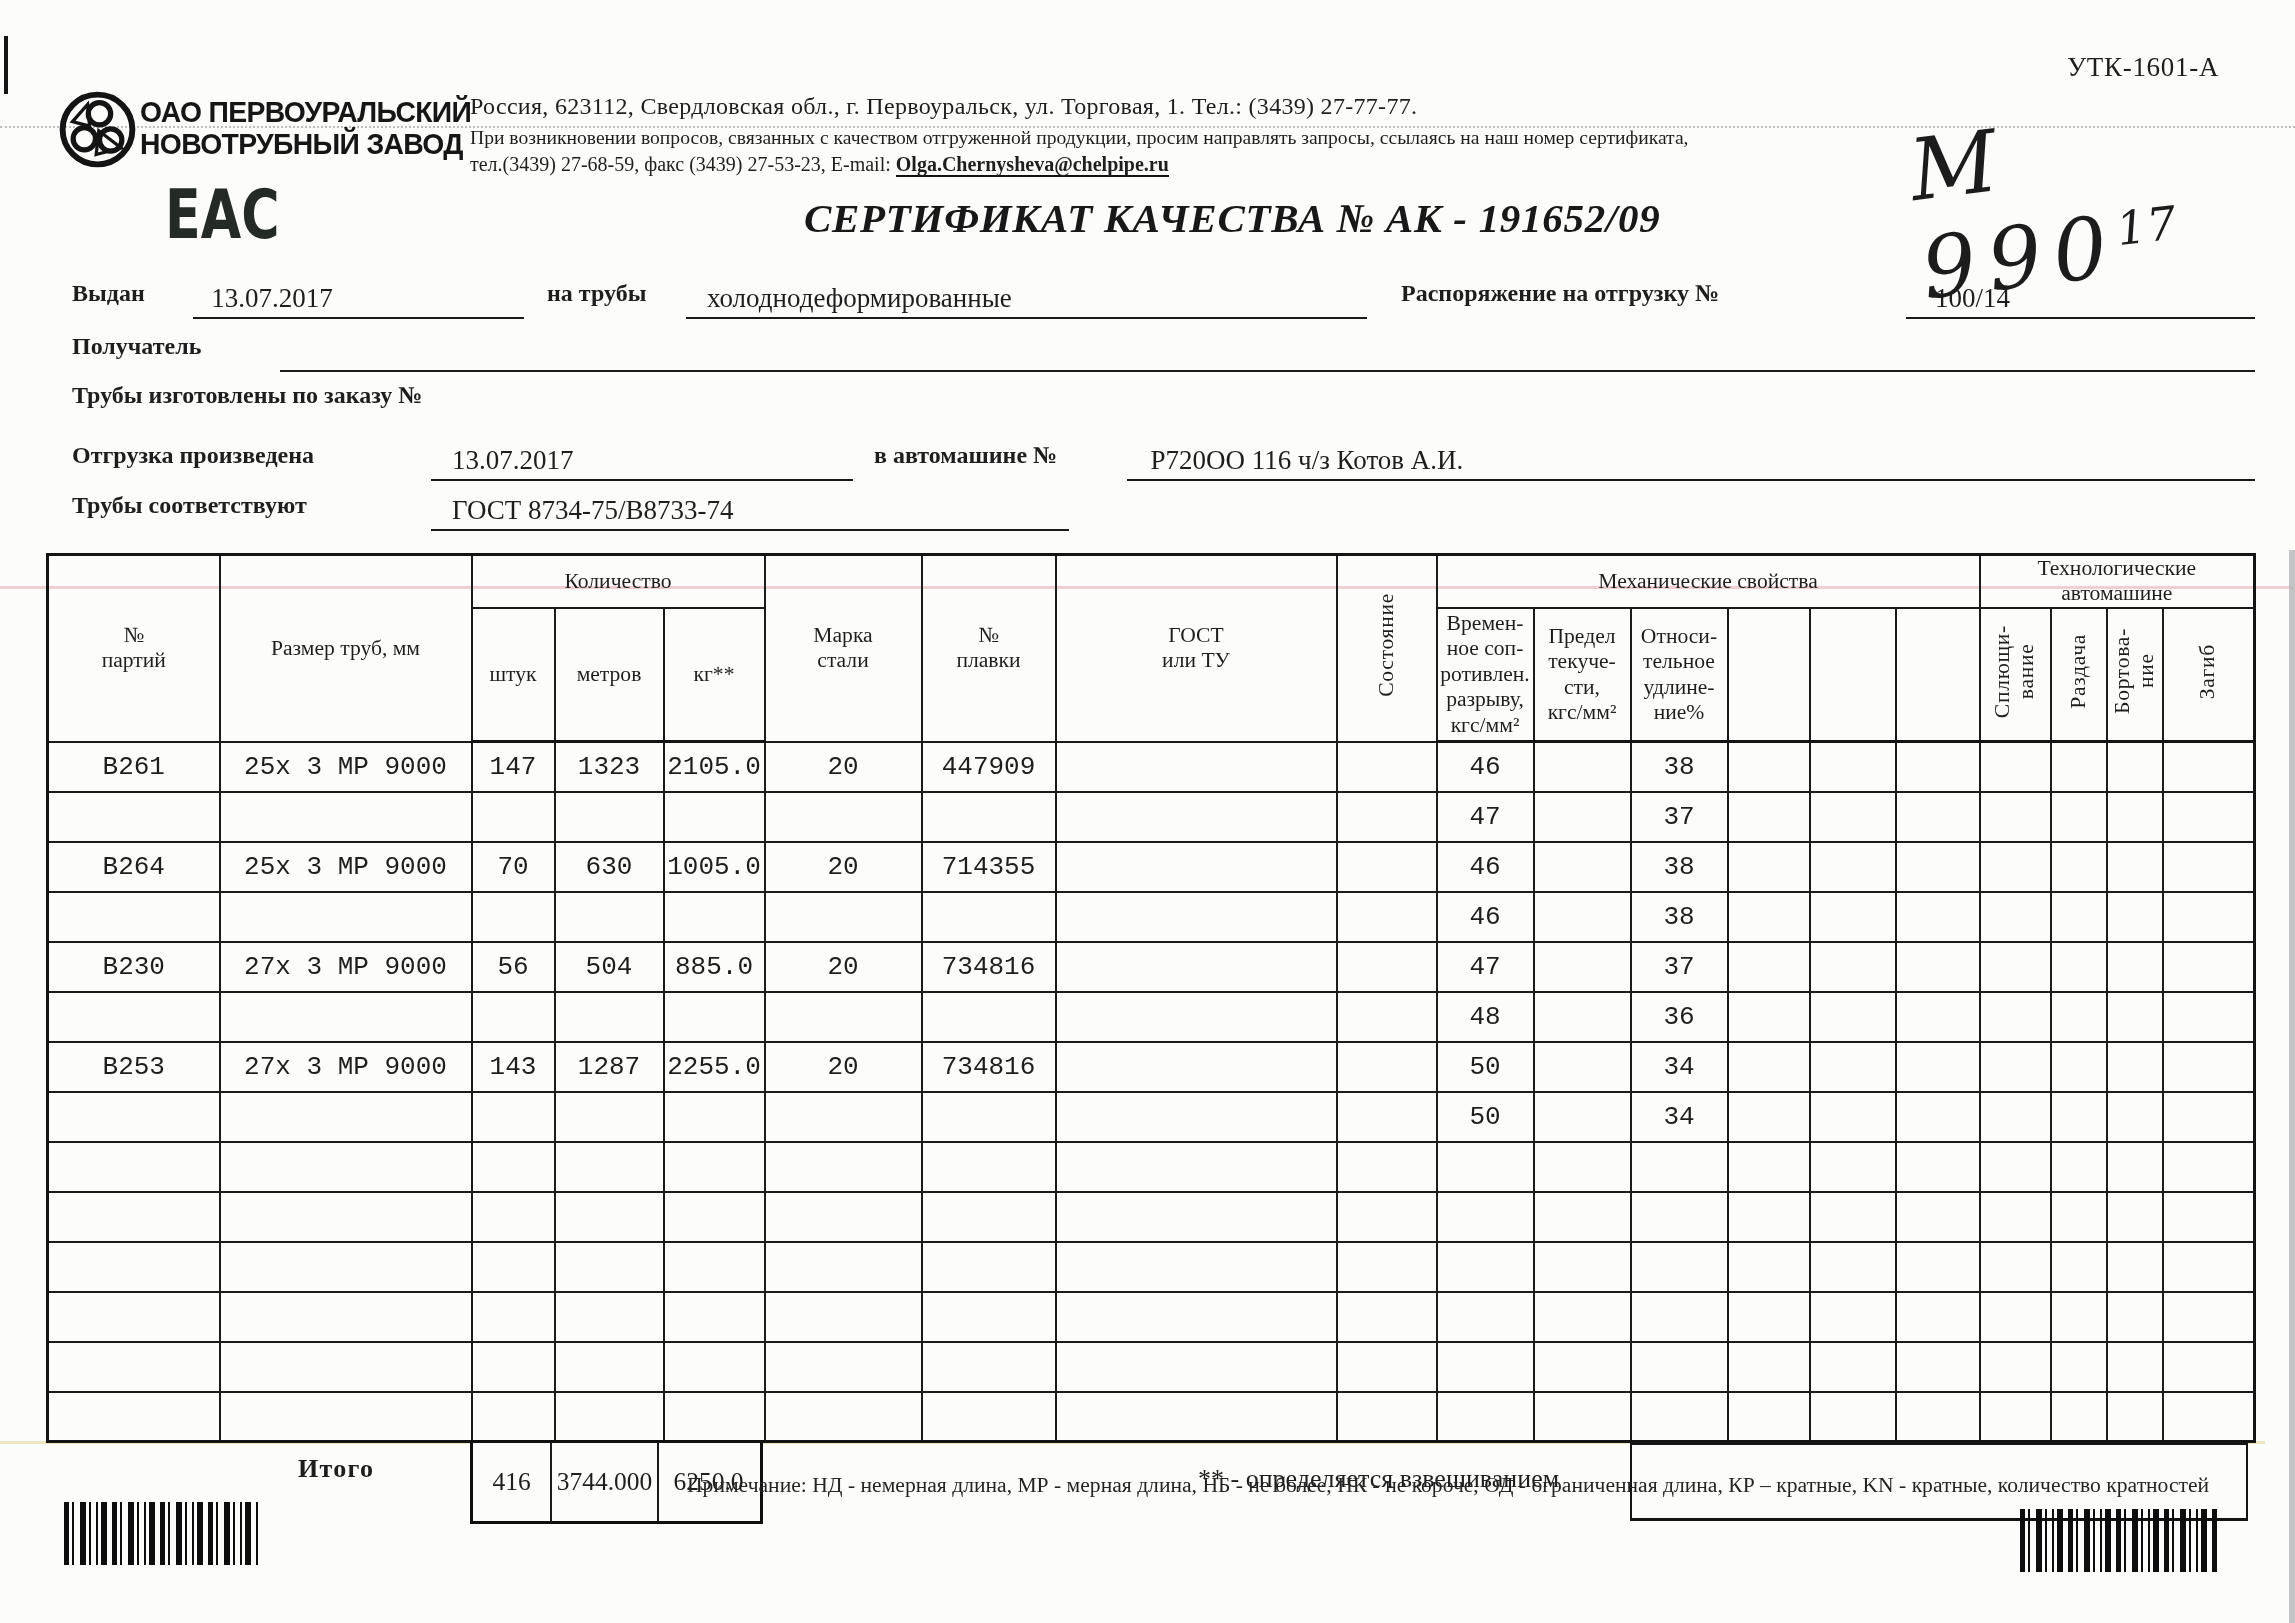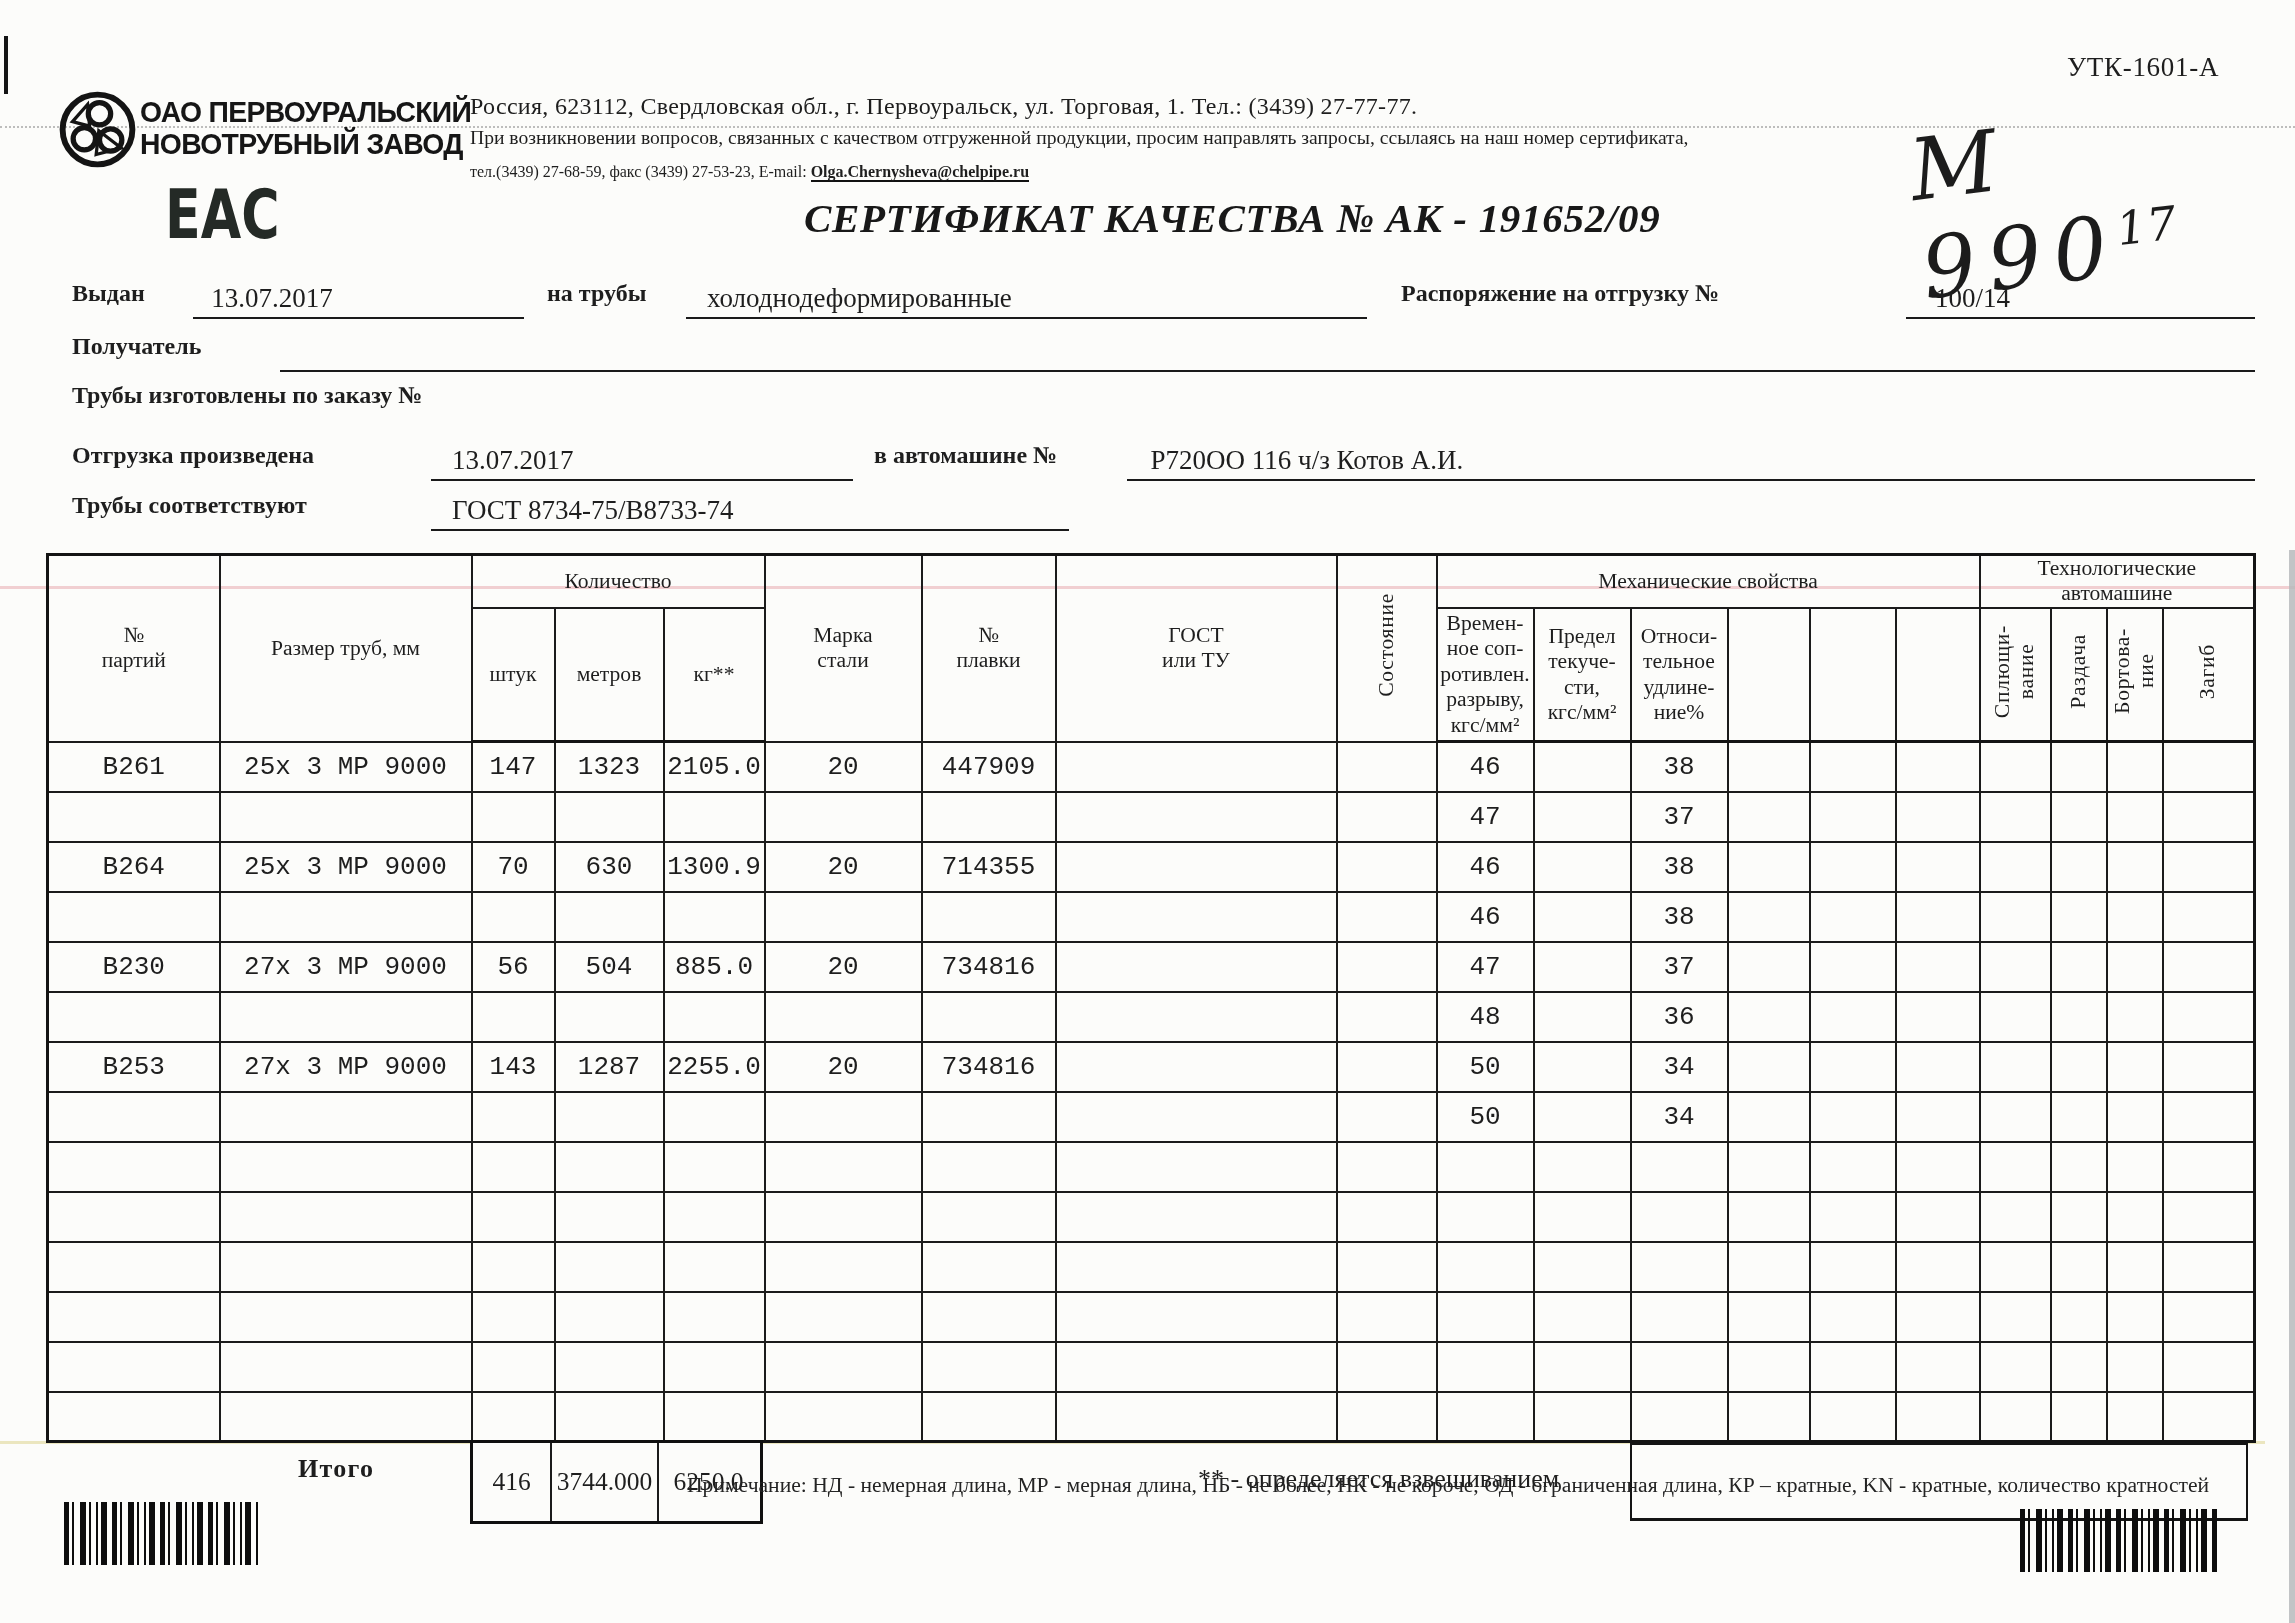--- a/index.html
+++ b/index.html
@@ -30,21 +30,21 @@
   .eac {
     position:absolute; left:165px; top:175px;
     font-family:"DejaVu Sans", sans-serif;
     font-weight:900; font-size:67px; letter-spacing:0px;
     transform:scaleX(.78) scaleY(1.02); transform-origin:left top;
     color:#242a26;
   }
   .addr { position:absolute; left:470px; top:93px; width:1414px; }
   .addr-line1 { font-weight:normal; font-size:24px; letter-spacing:0.3px; }
   .addr-line2 { font-size:19.6px; margin-top:6.5px; }
-  .addr-line3 { font-size:16px; margin-top:14px; }
+  .addr-line3 { font-size:20px; margin-top:4px; }
   .email { font-weight:bold; border-bottom:2px solid #111; }
   .form-code { position:absolute; left:2067px; top:52px; font-size:27px; letter-spacing:0.7px; }
   .handwritten {
     position:absolute; left:1915px; top:98px;
     font-family:"DejaVu Serif", serif; font-style:italic;
     font-size:85px; color:#1c1c1c;
     transform:rotate(-7deg); letter-spacing:11.8px;
   }
   .handwritten sup { font-size:46px; letter-spacing:1.3px; }
   .doc-title {
@@ -273,21 +273,21 @@
           <td></td>
           <td></td>
           <td></td>
           <td></td>
         </tr>
         <tr>
           <td>В264</td>
           <td>25х 3 МР 9000</td>
           <td>70</td>
           <td>630</td>
-          <td>1300.9</td>
+          <td>1005.0</td>
           <td>20</td>
           <td>714355</td>
           <td></td>
           <td></td>
           <td>46</td>
           <td></td>
           <td>38</td>
           <td></td>
           <td></td>
           <td></td>

